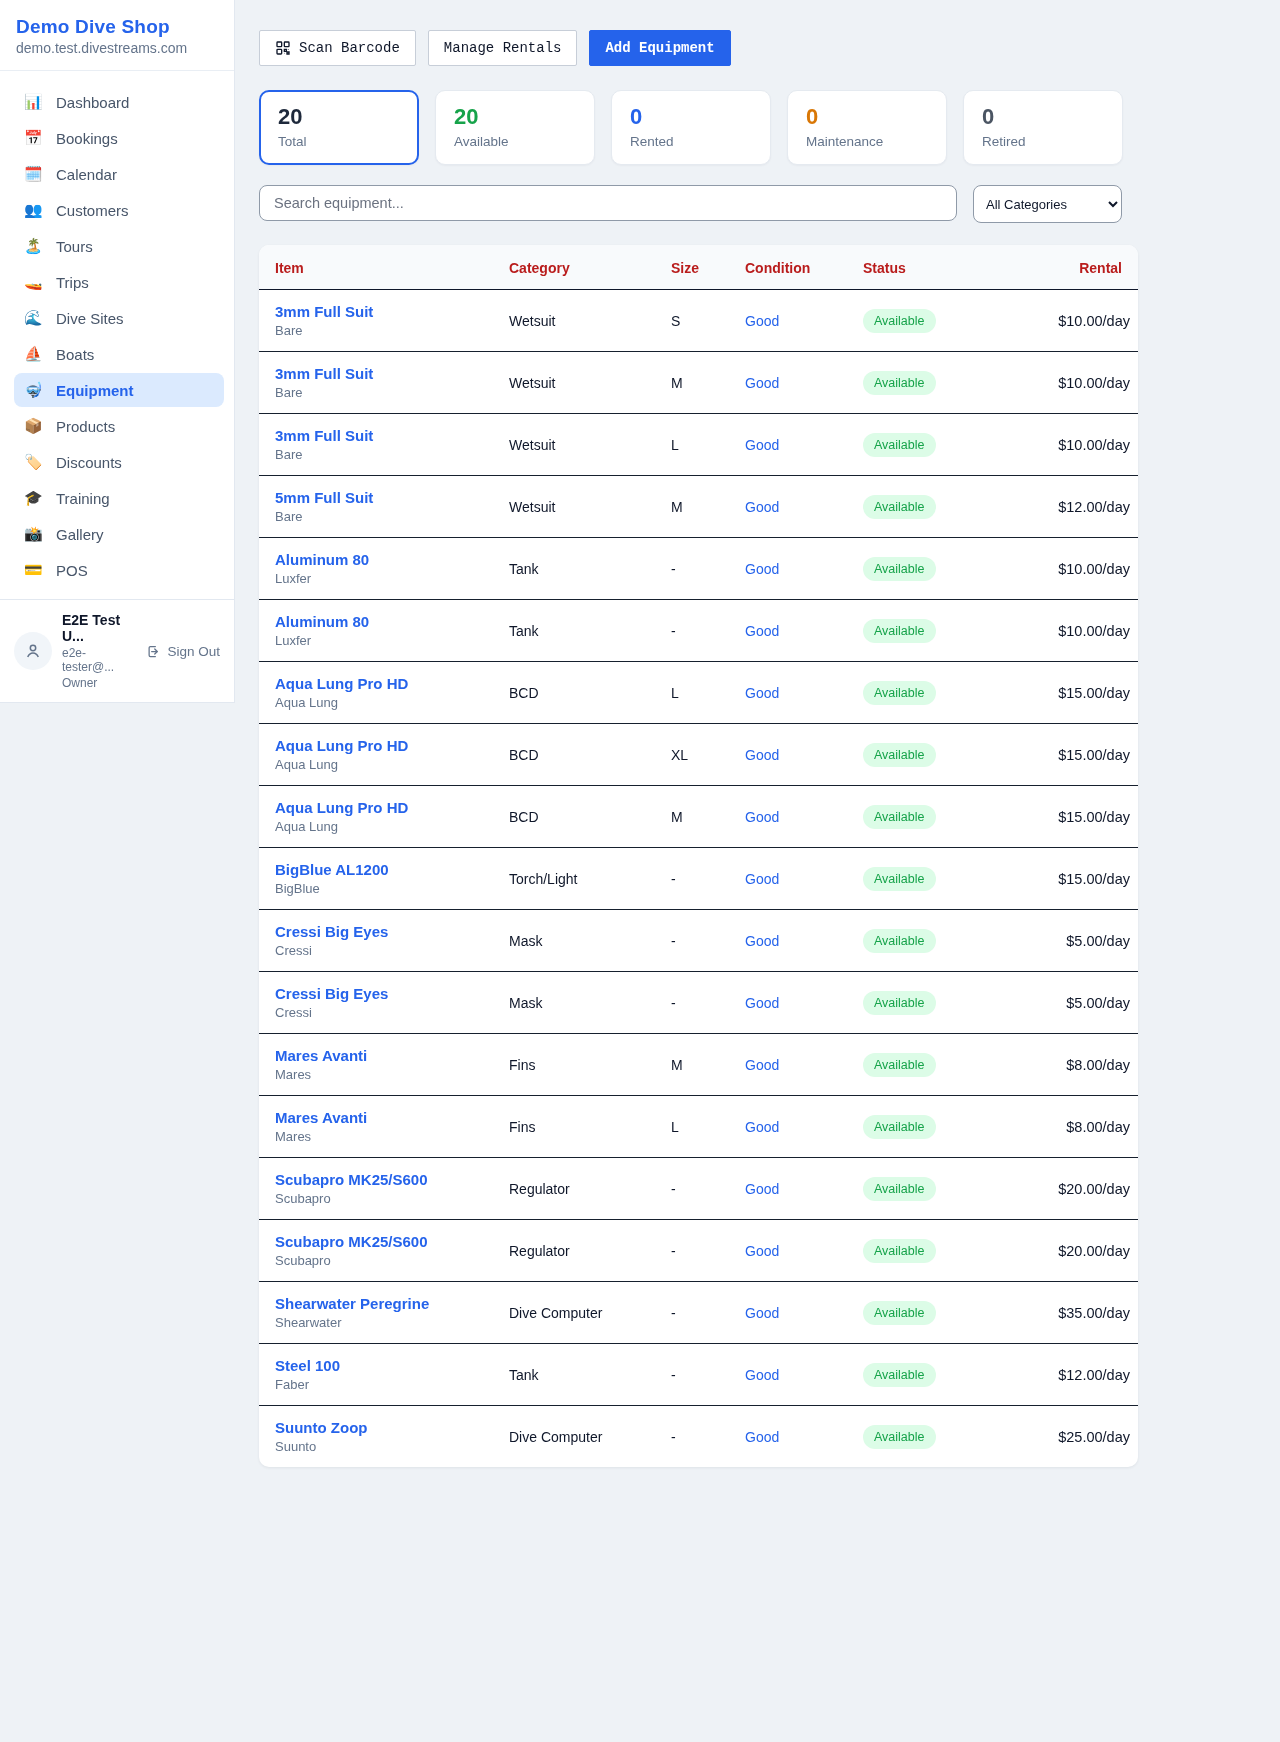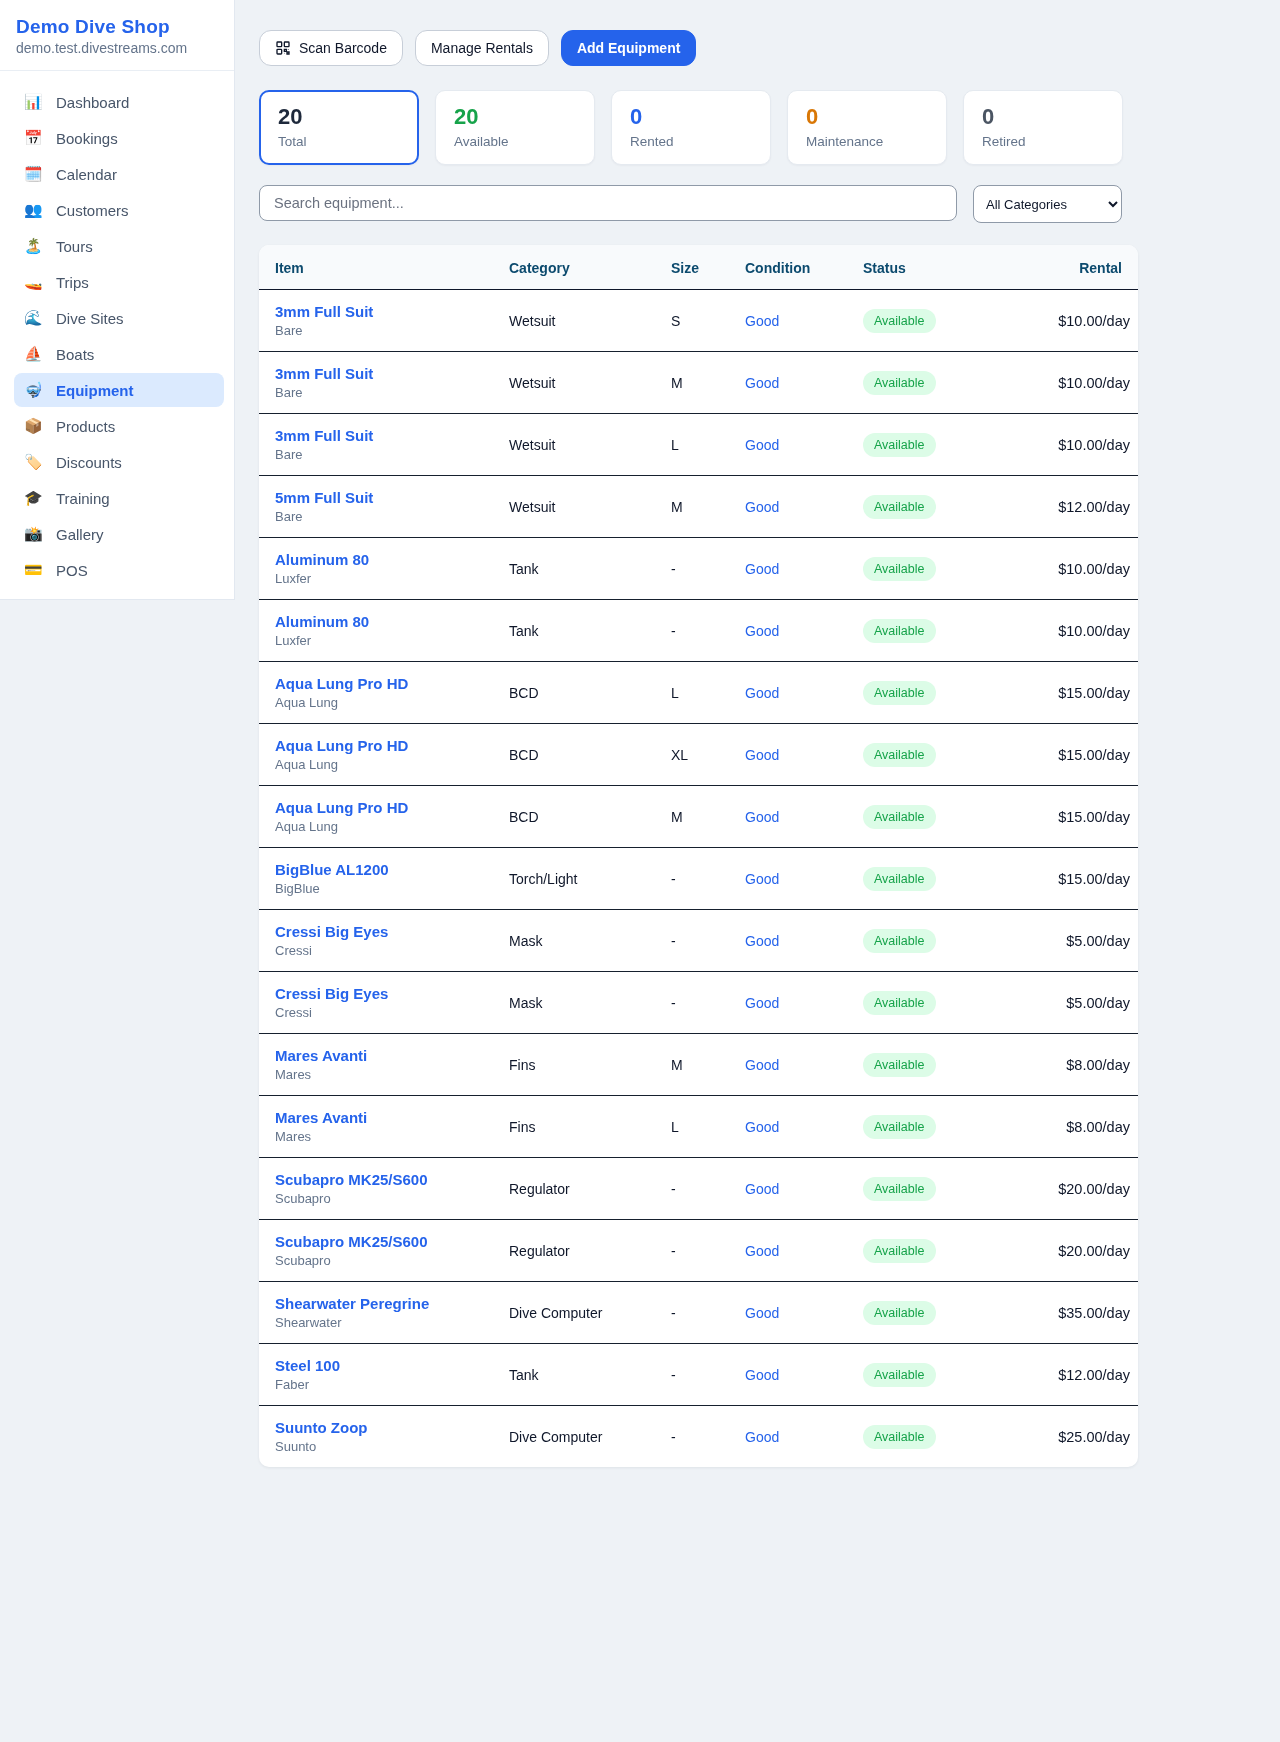--- a/index.html
+++ b/index.html
@@ -23,42 +23,42 @@
   .user-name { font-size:14px; font-weight:bold; color:#0f172a; }
   .user-email, .user-role { font-size:12px; color:#64748b; margin-top:2px; }
   .signout { display:flex; align-items:center; gap:6px; color:#64748b; font-size:13.5px; cursor:pointer; white-space:nowrap; }
 
   
   .main { flex:1; padding:26px 24px 30px 24px; }
   .page-head { display:flex; justify-content:space-between; align-items:flex-start; }
   .page-title { font-size:26px; font-weight:800; color:#0f172a; letter-spacing:.2px; }
   .page-sub { font-size:14px; color:#64748b; margin-top:6px; }
   .head-actions { display:flex; gap:12px; align-items:center; margin-top:4px; }
-  .btn { font-family:Liberation Sans, sans-serif; font-size:14px; border-radius:12px; padding:9px 15px; cursor:pointer; display:flex; align-items:center; gap:8px; }
+  .btn { font-family:Liberation Mono, monospace; font-size:14px; border-radius:2px; padding:9px 15px; cursor:pointer; display:flex; align-items:center; gap:8px; }
   .btn-outline { background:#ffffff; border:1px solid #c7ced8; color:#0f172a; }
   .btn-primary { background:#2563eb; border:1px solid #2563eb; color:#ffffff; font-weight:bold; }
 
   
   .stats { display:flex; gap:16px; margin-top:24px; }
   .stat-card { width:160px; background:#ffffff; border:1px solid #e5eaf0; border-radius:10px; padding:13px 18px 15px 18px; box-shadow:0 1px 2px rgba(15,23,42,.04); cursor:pointer; }
   .stat-card.selected { border:2px solid #2563eb; padding:12px 17px 14px 17px; }
   .stat-value { font-size:22px; font-weight:800; }
   .stat-label { font-size:13.5px; color:#64748b; margin-top:4px; }
 
   
   .filters { display:flex; gap:16px; margin-top:20px; }
   .search-input { flex:0 0 698px; width:698px; height:36px; border:1px solid #8f9aa8; border-radius:8px; padding:0 14px; font-family:inherit; font-size:14.5px; color:#0f172a; background:#fff; }
   .search-input::placeholder { color:#6b7280; }
   .category-select { width:149px; height:38px; border:1px solid #8f9aa8; border-radius:8px; background:#ffffff; font-family:inherit; font-size:13px; color:#0f172a; padding:0 8px; }
 
   
   .table-card { background:#ffffff; border-radius:10px; margin-top:22px; box-shadow:0 1px 3px rgba(15,23,42,.07); overflow:hidden; }
   table { width:100%; border-collapse:collapse; table-layout:fixed; }
   col.c-item{width:250px;} col.c-cat{width:162px;} col.c-size{width:74px;} col.c-cond{width:118px;} col.c-status{width:152px;} col.c-rental{width:auto;}
-  thead th { text-align:left; font-size:14px; font-weight:bold; color:#0c4a6e; background:#f8fafc; padding:15px 0 13px 0; border-bottom:1.5px solid #0f172a; }
+  thead th { text-align:left; font-size:14px; font-weight:bold; color:#b91c1c; background:#f8fafc; padding:15px 0 13px 0; border-bottom:1.5px solid #0f172a; }
   thead th:first-child { padding-left:16px; }
   thead th.num { text-align:right; padding-right:16px; }
   tbody td { padding:13px 0; border-bottom:1px solid #16202e; vertical-align:middle; font-size:14px; color:#0f172a; }
   tbody tr:last-child td { border-bottom:none; }
   tbody td:first-child { padding-left:16px; }
   td.num { text-align:right; padding-right:8px; font-size:14.5px; }
   .item-link { color:#2563eb; font-weight:bold; font-size:15px; text-decoration:none; cursor:pointer; display:inline-block; }
   .item-brand { color:#64748b; font-size:13px; margin-top:3px; }
   .cond-link { color:#2563eb; cursor:pointer; }
   .badge { display:inline-block; background:#dcfce7; color:#16a34a; font-size:12.5px; padding:5px 11px; border-radius:999px; }
@@ -126,20 +126,41 @@
   </div>
           <div class="nav-item">
     <span class="nav-icon">📸</span>
     <span class="nav-label">Gallery</span>
   </div>
           <div class="nav-item">
     <span class="nav-icon">💳</span>
     <span class="nav-label">POS</span>
   </div>
         </nav>
+      <div class="user-box">
+        <div class="avatar">
+          <svg width="18" height="18" viewBox="0 0 24 24" fill="none" stroke="#64748b" stroke-width="2">
+            <circle cx="12" cy="8" r="3.6"></circle>
+              <path d="M5 20c1.5-4 4-5.5 7-5.5S17.5 16 19 20"></path>
+          </svg>
+        </div>
+        <div class="user-meta">
+          <div class="user-name">E2E Test U...</div>
+          <div class="user-email">e2e-tester@...</div>
+          <div class="user-role">Owner</div>
+        </div>
+        <div class="signout">
+          <svg width="15" height="15" viewBox="0 0 24 24" fill="none" stroke="#64748b" stroke-width="2" stroke-linecap="round" stroke-linejoin="round">
+            <path d="M15 4H7a2 2 0 0 0-2 2v12a2 2 0 0 0 2 2h8"></path>
+              <polyline points="14 8 18 12 14 16"></polyline>
+              <line x1="18" y1="12" x2="9" y2="12"></line>
+          </svg>
+          <span>Sign Out</span>
+        </div>
+      </div>
     </aside>
   </div>
 
   <main class="main">
 
     <div class="page-head">
       <div class="head-actions">
         <button class="btn btn-outline">
           <svg width="16" height="16" viewBox="0 0 24 24" fill="none" stroke="#0f172a" stroke-width="2">
             <rect x="3" y="3" width="7" height="7" rx="1"></rect>

